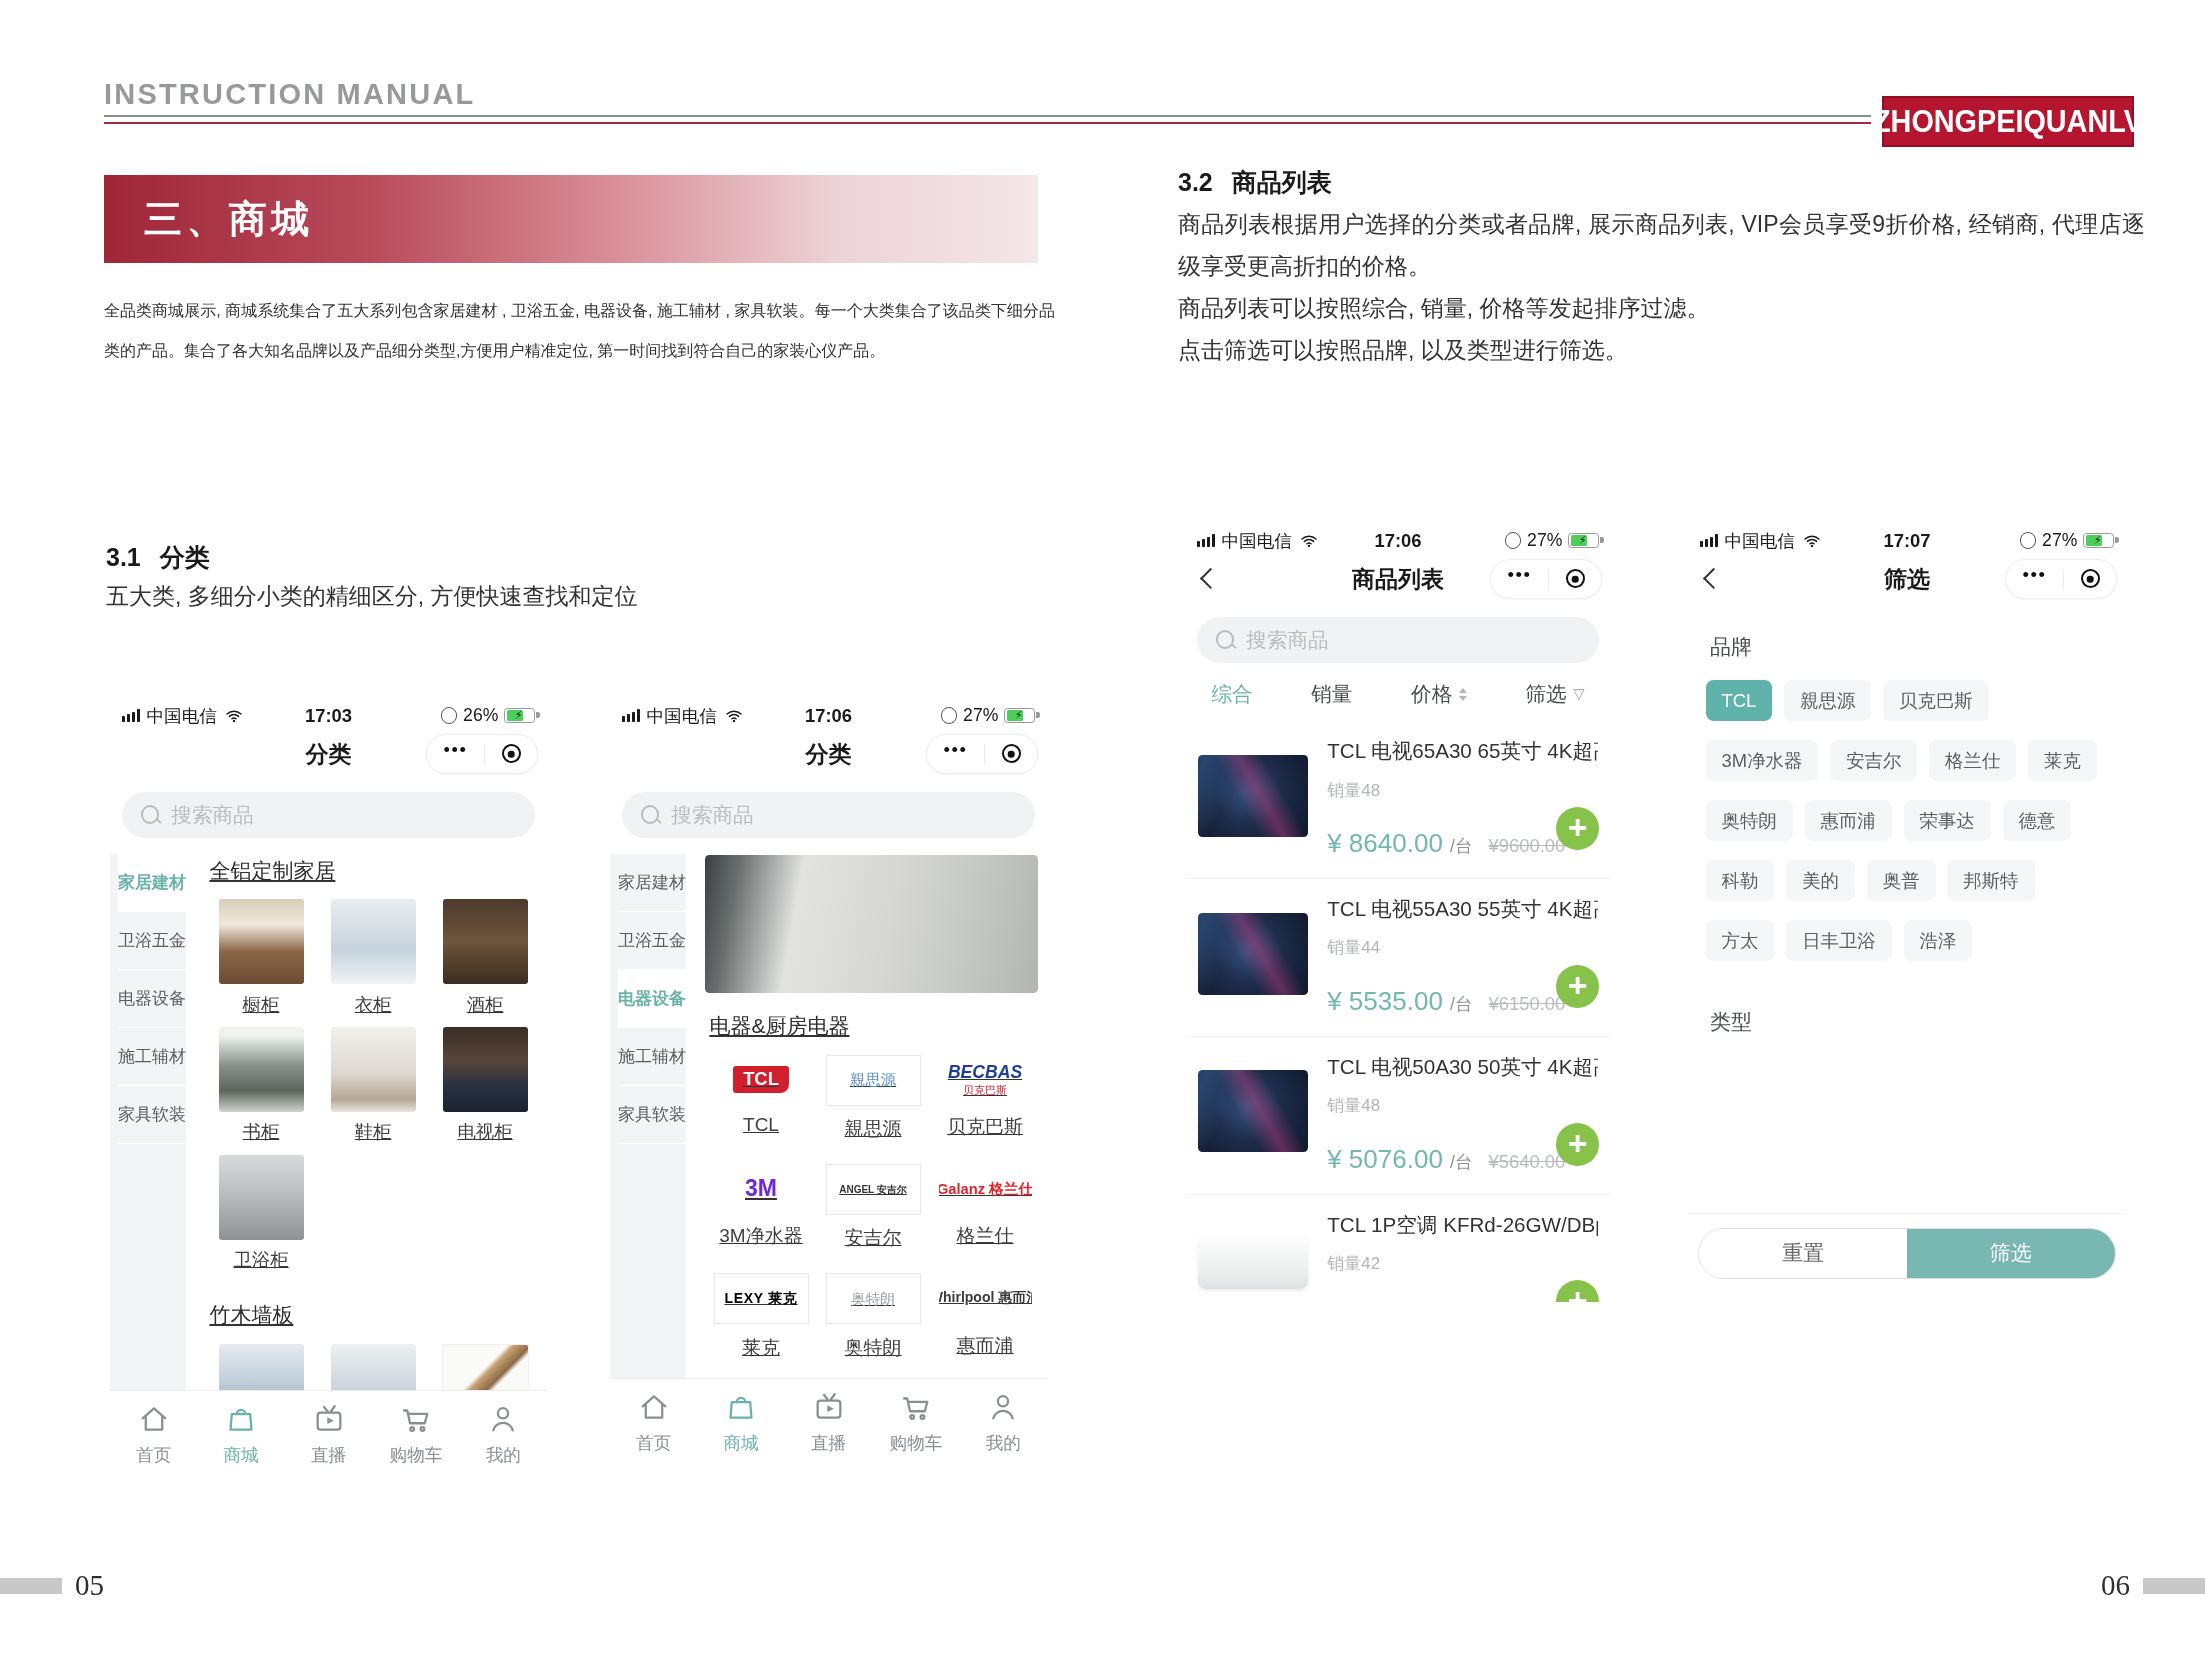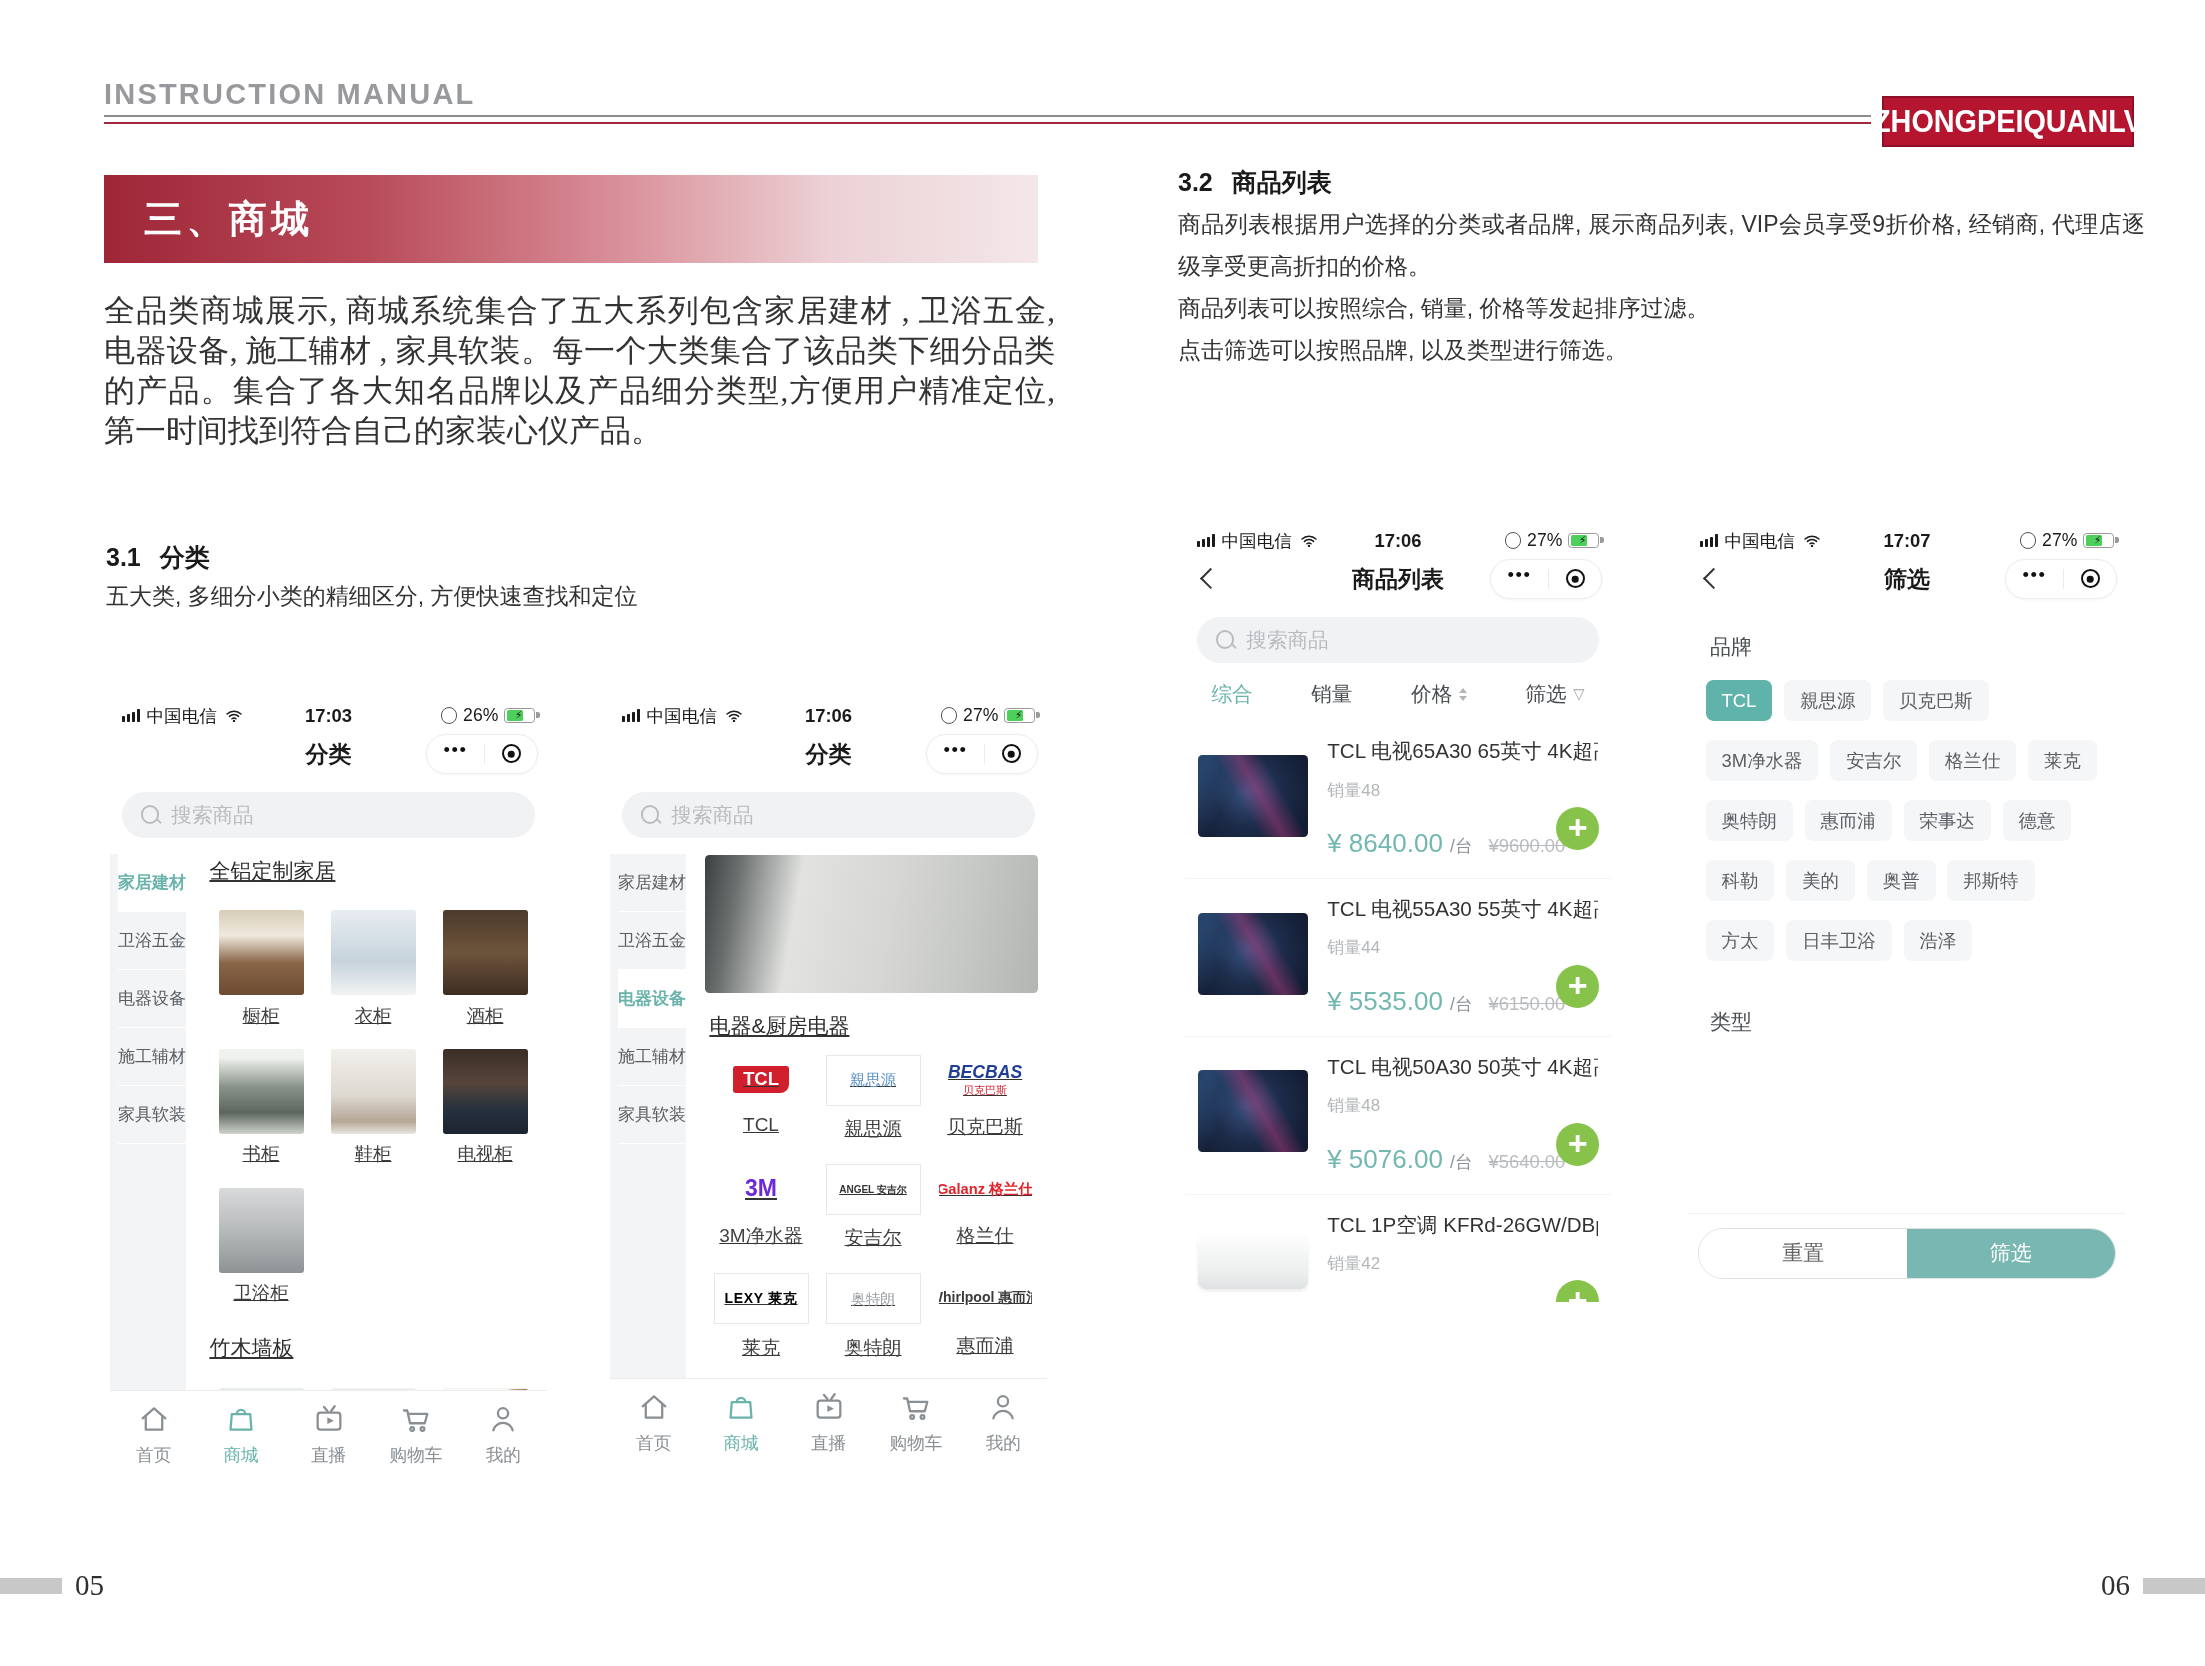--- a/index.html
+++ b/index.html
@@ -12,21 +12,21 @@
         border-top:2.2px solid #8c8c8c;border-bottom:2.2px solid #a42741;}
   .logo{position:absolute;left:1882px;top:96px;width:248px;height:47px;background:#b5152f;border:2.2px solid #8f1026;
         color:#fff;display:flex;align-items:center;justify-content:center;font-size:32px;font-weight:bold;
         transform-origin:center;letter-spacing:0px;}
   .logo span{transform:scaleX(.9);display:inline-block;white-space:nowrap;}
 
   
   .banner{position:absolute;left:104px;top:175px;width:934px;height:88px;
           background:linear-gradient(90deg,#9e2637 0%,#b84a59 28%,#d98f99 55%,#ecd2d6 78%,#f4e7e9 100%);}
   .banner-text{position:absolute;left:40px;top:50%;transform:translateY(-50%);color:#fff;font-size:38px;font-weight:bold;letter-spacing:4.4px;}
-  .intro{position:absolute;left:104px;top:291px;width:951px;font-size:31px;line-height:40px;color:#333;text-align:justify;font-family:Liberation Serif, serif;}
+  .intro{position:absolute;left:104px;top:291px;width:951px;font-size:16px;line-height:40px;color:#333;text-align:justify;}
   .sec-head{position:absolute;font-size:25px;font-weight:bold;color:#1a1a1a;}
   #h31{left:106px;top:541px;}
   #h32{left:1178px;top:166px;}
   .sec-head .no{margin-right:19px;}
   .sec-desc{position:absolute;left:106px;top:581px;font-size:23px;color:#333;}
   .p32{position:absolute;left:1178px;top:203px;width:967px;font-size:23px;line-height:42px;color:#333;text-align:justify;}
   .p32 p{margin:0;}
 
   
   .phone{position:absolute;background:#fff;overflow:hidden;}
@@ -67,21 +67,21 @@
 
   
   .cat-body{display:flex;margin-top:16px;}
   .cat-side{width:76px;background:#f3f4f6;display:flex;flex-direction:column;flex:none;align-items:flex-end;}
   .side-item{height:57px;display:flex;align-items:center;justify-content:center;font-size:17px;color:#5a5f63;border-bottom:1.5px solid #fff;}
   .side-item.active{background:#fff;color:#6ab3ab;font-weight:bold;}
   .cat-main{flex:1;padding:0 5.9px 0 19px;min-width:0;text-decoration:underline;}
   .sec-title{font-size:21px;color:#2e2e2e;margin:19px 0 14.7px 4.4px;}
   .sec-title:first-child{margin-top:2.9px;}
   .grid3{display:flex;flex-wrap:wrap;}
-  .g-item{width:33.33%;display:flex;flex-direction:column;align-items:center;margin-bottom:10.3px;margin-top:11px;}
+  .g-item{width:33.33%;display:flex;flex-direction:column;align-items:center;margin-bottom:10.3px;}
   .g-img{width:85px;height:85px;border-radius:2.9px;}
   .g-label{margin-top:7.4px;font-size:18.4px;color:#3f3f3f;white-space:nowrap;}
 
   
   .img-kitchen-cabinet{background:linear-gradient(180deg,#d9cdb8 0%,#efe9dd 30%,#8a6647 62%,#6b4b33 100%);}
   .img-wardrobe{background:linear-gradient(180deg,#e8edf1,#c6d3dc 60%,#f2f3f4);}
   .img-wine-cabinet{background:linear-gradient(180deg,#4c3a2b,#6e543c 50%,#3c2d21);}
   .img-bookcase{background:linear-gradient(180deg,#f0f2ee 10%,#89928a 45%,#5d665e 75%,#cfd4cd);}
   .img-shoe-cabinet{background:linear-gradient(180deg,#f2f0ec,#ddd8d0 55%,#b5a795 85%,#e8e4de);}
   .img-tv-cabinet{background:linear-gradient(180deg,#3a2e26,#57453a 40%,#27313f 70%,#1c2430);}

